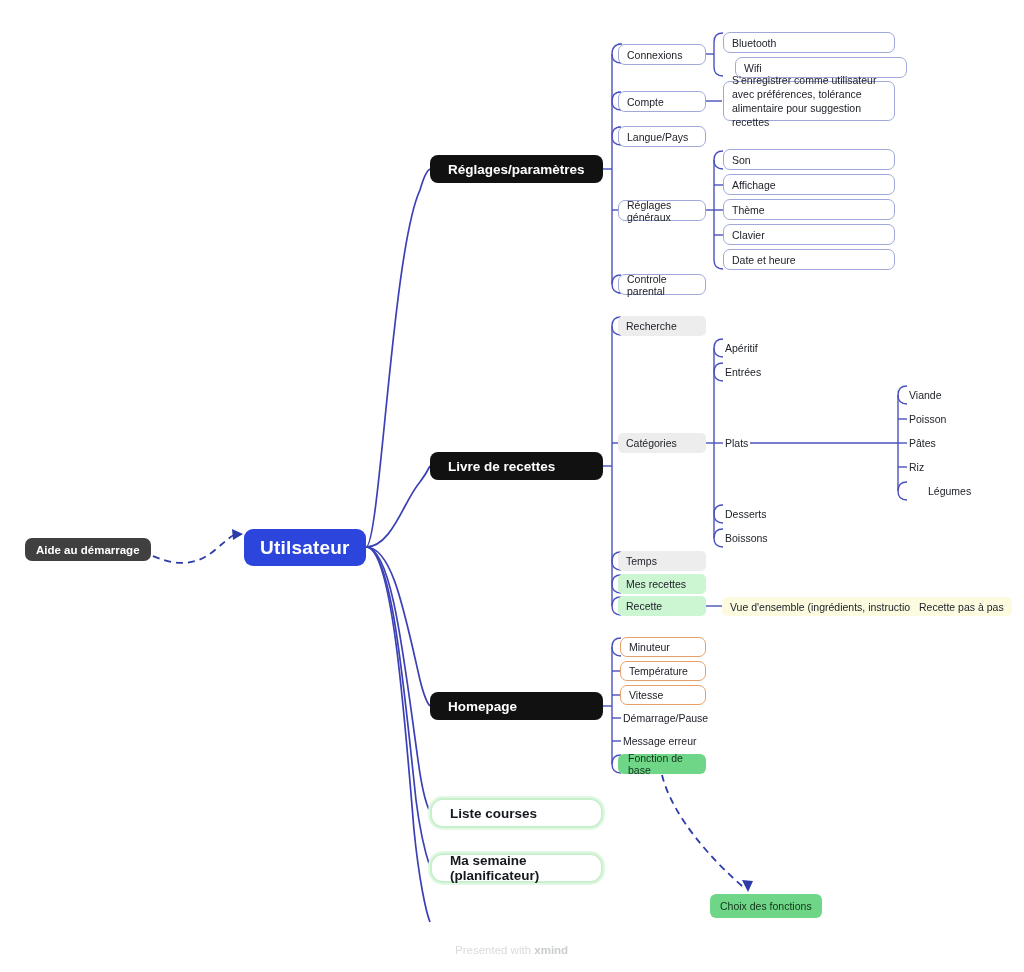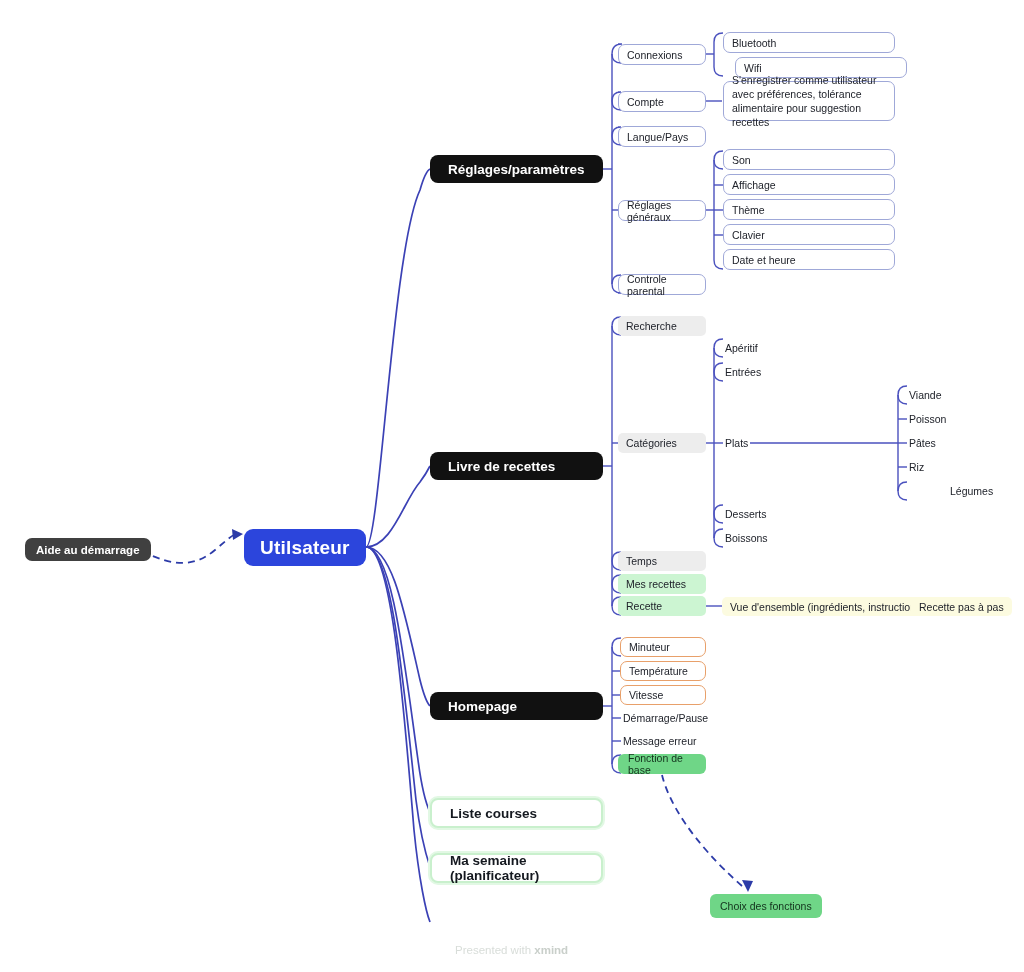--- a/index.html
+++ b/index.html
@@ -35,21 +35,21 @@
   .main{
     background:#111111;color:#ffffff;
     border-radius:8px;
     font-size:13.5px;font-weight:bold;
     padding:0 18px;
   }
   
   .greenline{
     background:#ffffff;color:#14181f;
     border:2px solid #C9F0CD;
-    border-radius:8px;
+    border-radius:13px;
     font-size:13.5px;font-weight:bold;
     padding:0 18px;
     box-shadow:0 0 0 2px #E2F8E4;
   }
   
   .box{
     background:#ffffff;color:#20232b;
     border:1px solid #9FA8D8;
     border-radius:7px;
     font-size:10.5px;
@@ -312,21 +312,21 @@
   </div>
   <div class="node bare" style="left:907px;top:409px;height:20px;">
     <span>Poisson</span>
   </div>
   <div class="node bare" style="left:907px;top:433px;height:20px;">
     <span>Pâtes</span>
   </div>
   <div class="node bare" style="left:907px;top:457px;height:20px;">
     <span>Riz</span>
   </div>
-  <div class="node bare" style="left:948px;top:481px;height:20px;">
+  <div class="node bare" style="left:926px;top:481px;height:20px;">
     <span>Légumes</span>
   </div>
 
   <div class="node yellow" style="left:722px;top:597px;height:19px;">
     <span>Vue d'ensemble (ingrédients, instructions)</span>
   </div>
   <div class="node yellow" style="left:911px;top:597px;height:19px;justify-content:center;">
     <span>Recette pas à pas</span>
   </div>
 

